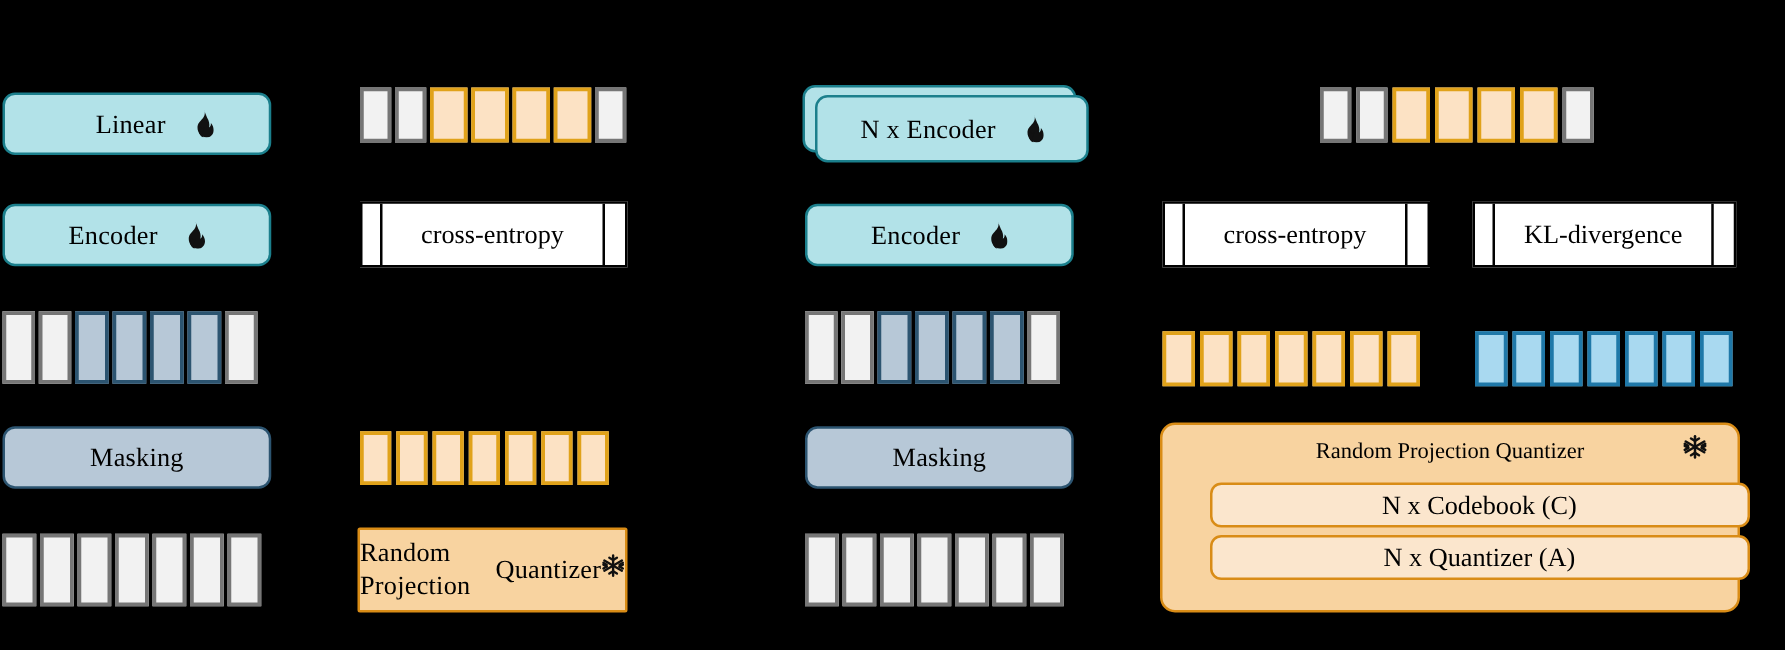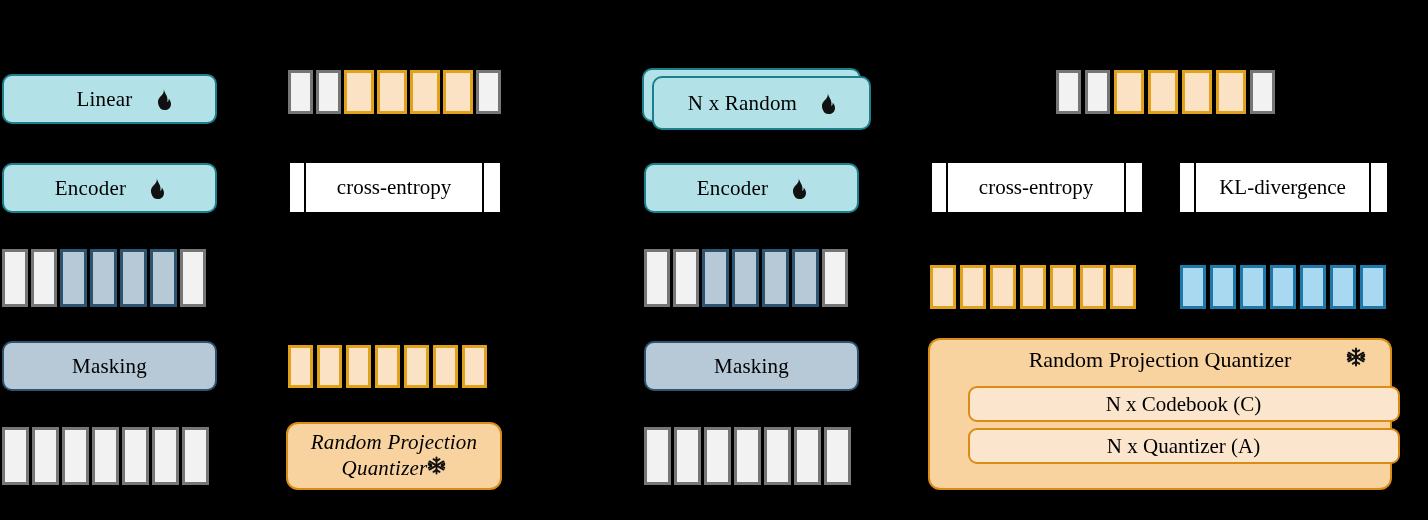--- a/index.html
+++ b/index.html
@@ -11,22 +11,22 @@
   
   .module{
     display:flex;align-items:center;justify-content:center;
     border-radius:10px;border:2px solid #1b7f8c;background:#b2e2e8;
     color:#000;font-size:21px;letter-spacing:.2px;
   }
   .module .lbl{display:inline-block;}
   .module .icon{display:inline-flex;align-items:center;justify-content:center;margin-left:22px;}
   .module.mask{background:#b7c8d7;border-color:#2c5470;}
   .module.rpq{
-    background:#f8d3a0;border:2px solid #d98c16;border-radius:12px;
-    flex-direction:column;line-height:1.22;font-style:italic;
+    background:#f8d3a0;border:2px solid #d98c16;border-radius:2px;
+    flex-direction:row;line-height:1.22;
   }
   .stackcard{
     position:absolute;border-radius:10px;border:2px solid #1b7f8c;background:#b2e2e8;
   }
 
   
   .strip{position:absolute;display:flex;}
   .cell{box-sizing:border-box;}
   .cell.plain{background:#f2f2f2;border:3px solid #767676;}
   .cell.orange{background:#fce2c4;border:3px solid #e0a21a;}
@@ -46,21 +46,21 @@
   }
 
   
   .panel{
     position:absolute;box-sizing:border-box;
     background:#f8d3a0;border:2px solid #d98c16;border-radius:12px;
     display:flex;flex-direction:column;align-items:center;
   }
   .panel .title{
     position:relative;width:100%;height:40px;display:flex;align-items:center;
-    justify-content:center;font-size:22px;color:#000;
+    justify-content:center;font-size:18px;color:#000;
   }
   .panel .title .snow{position:absolute;right:24px;top:50%;transform:translateY(-50%);}
   .panel .sub{
     box-sizing:border-box;width:calc(100% - 28px);height:36px;margin-top:6px;
     background:#fbe6cd;border:2px solid #d98c16;border-radius:9px;
     display:flex;align-items:center;justify-content:center;font-size:21px;color:#000;margin-left:47px;
   }
 </style>
 </head>
 <body>
@@ -159,21 +159,21 @@
               <line x1="15.4" y1="9.2" x2="18.2" y2="7.6"></line>
           </g>
         </svg>
       </span>
     </span>
   </div>
 
   <div class="abs" style="left:642px;top:68px;width:230px;height:58px;">
     <div class="stackcard" style="left:0px;top:0px;width:215px;height:50px;"></div>
     <div class="module" style="position:absolute;left:10px;top:8px;width:215px;height:50px;">
-      <span class="lbl">N x Random</span>
+      <span class="lbl">N x Encoder</span>
       <span class="icon">
         <svg width="16" height="22" viewBox="0 0 16 22" aria-hidden="true">
           <path d="M8.6 0C8.6 0 9.8 3.6 7.3 6.6 5.2 9.1 3 10.6 3 14.2c0 4.3 3.4 7.8 7.4 7.8 3.1 0 5.6-2.6 5.6-6 0-2.3-1-4.1-2.3-5.6.2 1.7-.4 3-1.4 3.5.6-2.6-.1-5.6-1.6-7.8C9.6 3.4 8.6 1.7 8.6 0z" fill="#111"></path>
           <path d="M5.6 13.2c-.9 1.1-1.4 2.4-1.4 3.8 0 2.4 1.6 4.4 3.7 5-1-1.3-1.3-2.9-.7-4.4.5-1.3 1.3-2.1 1.2-3.6-.7.9-1.5 1.2-2.1 1-.1-.7-.3-1.3-.7-1.8z" fill="#111"></path>
         </svg>
       </span>
     </div>
   </div>
 
   <div class="strip" style="left:1056px;top:70px;gap:4px;">

